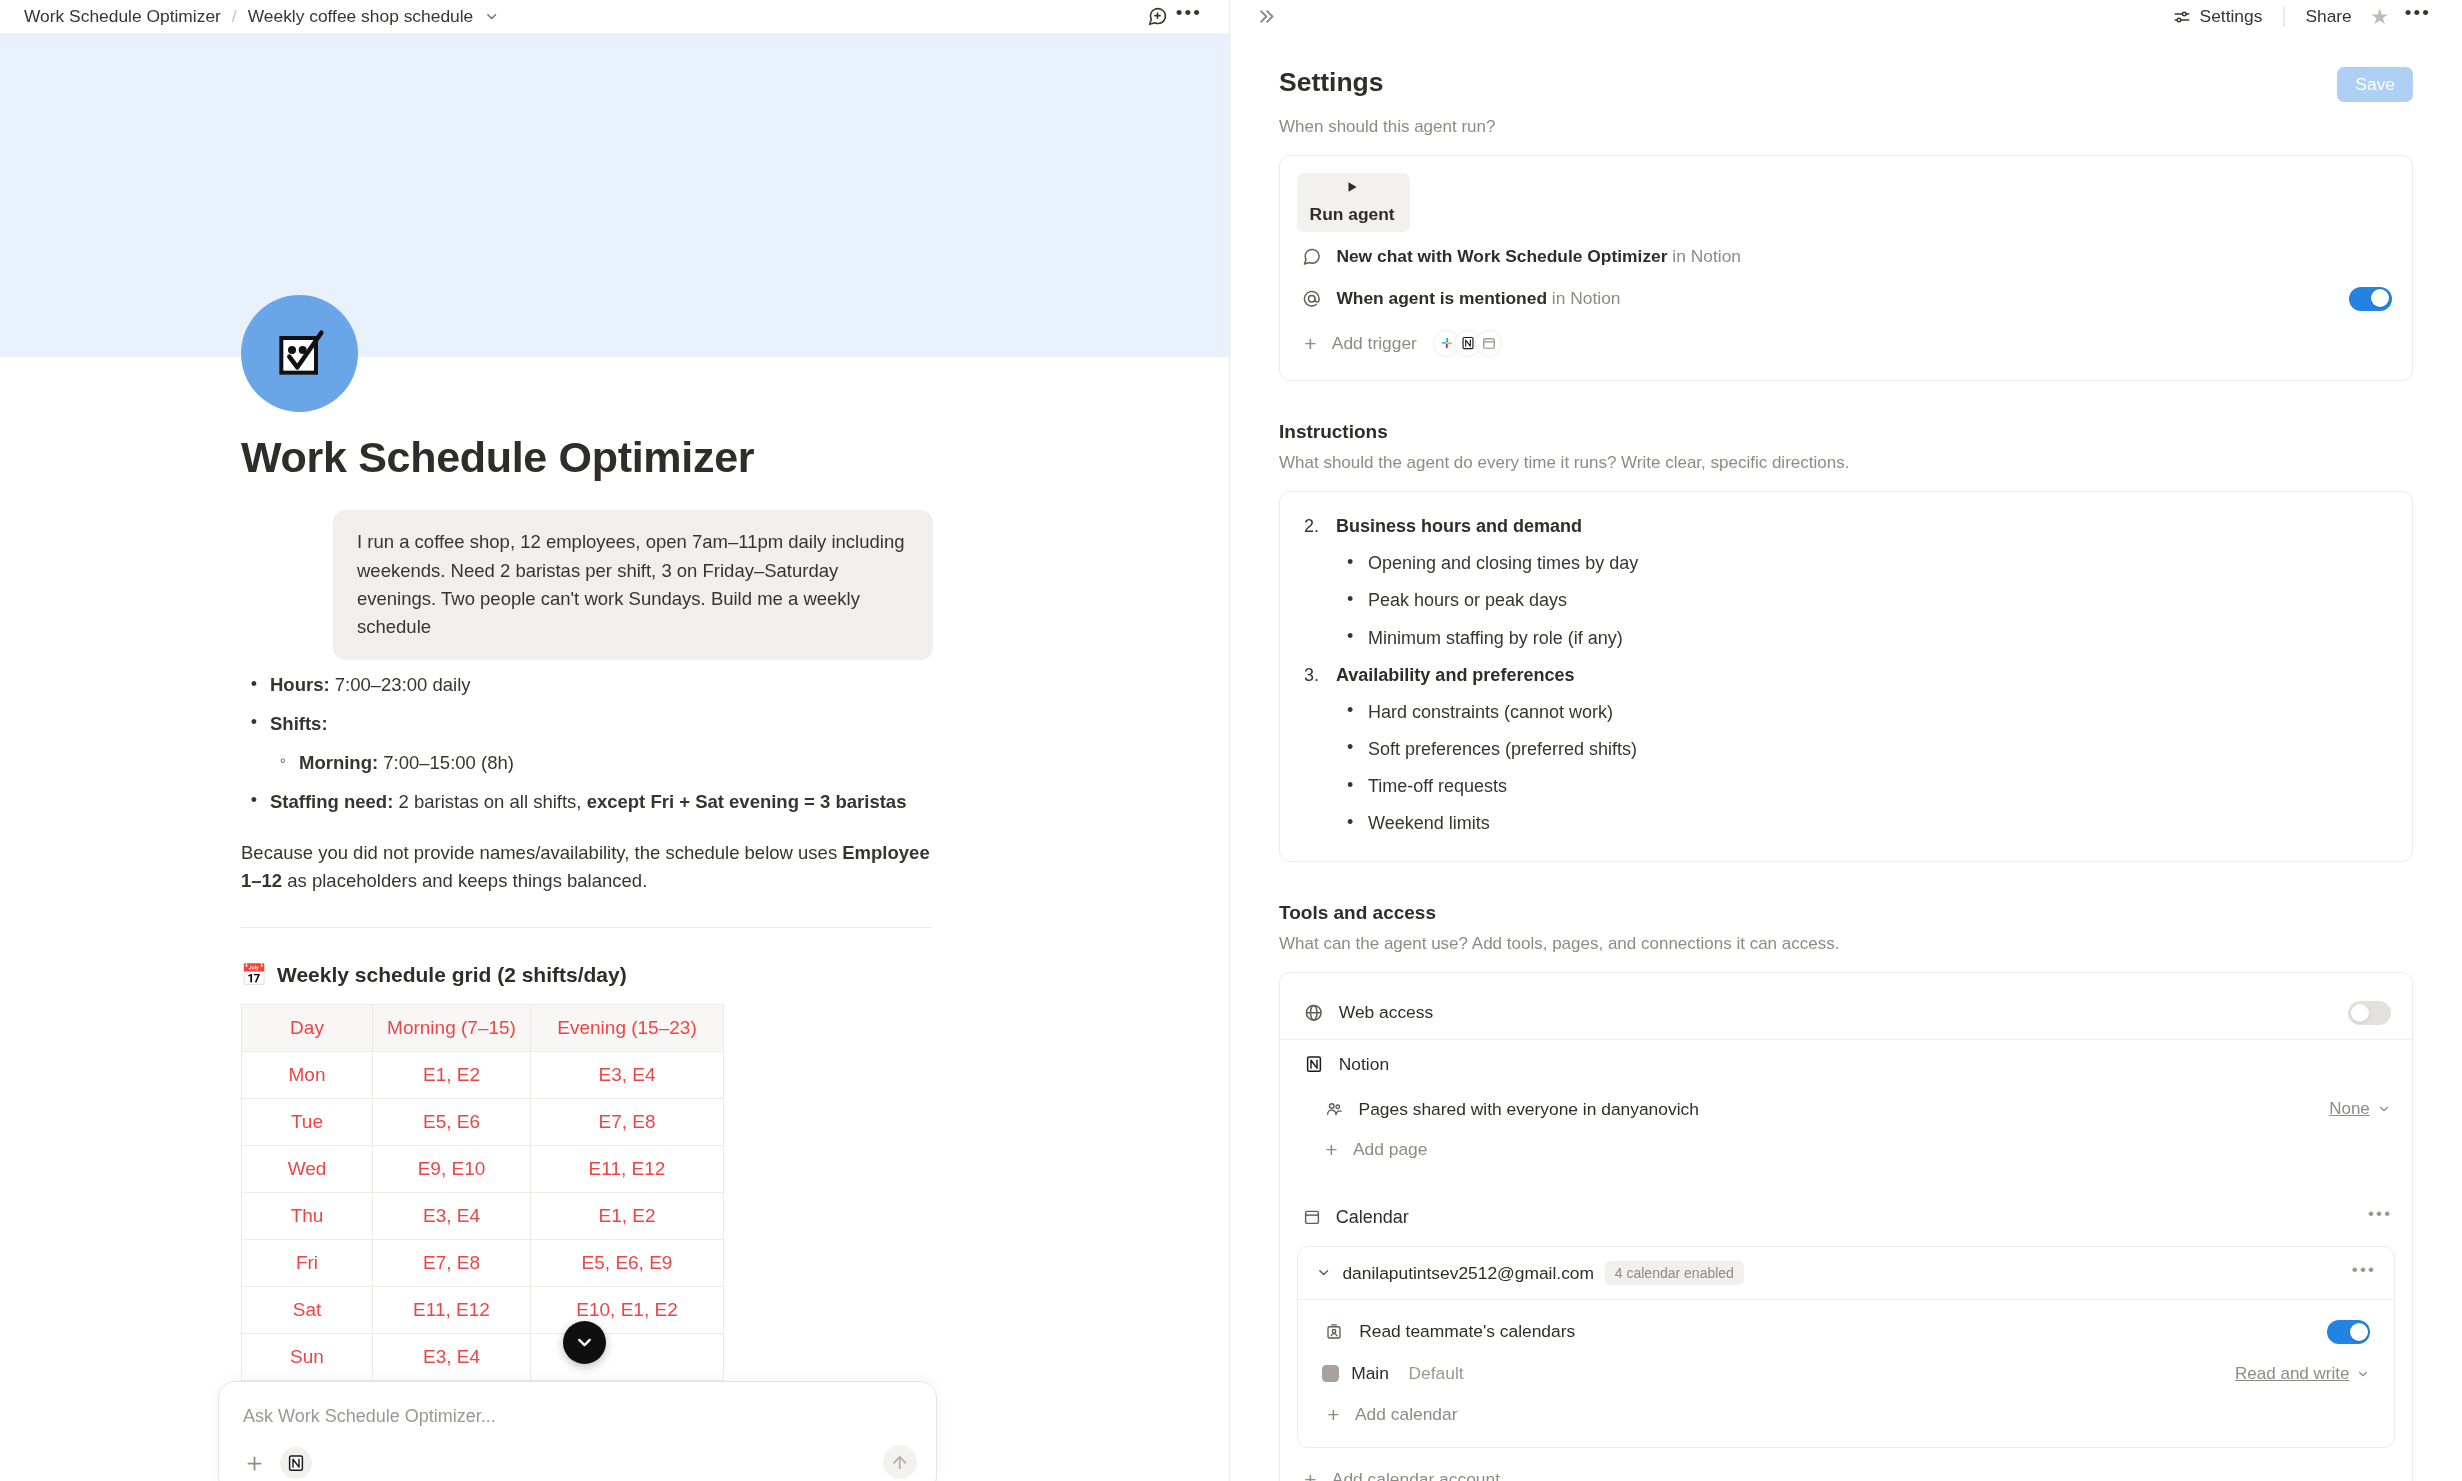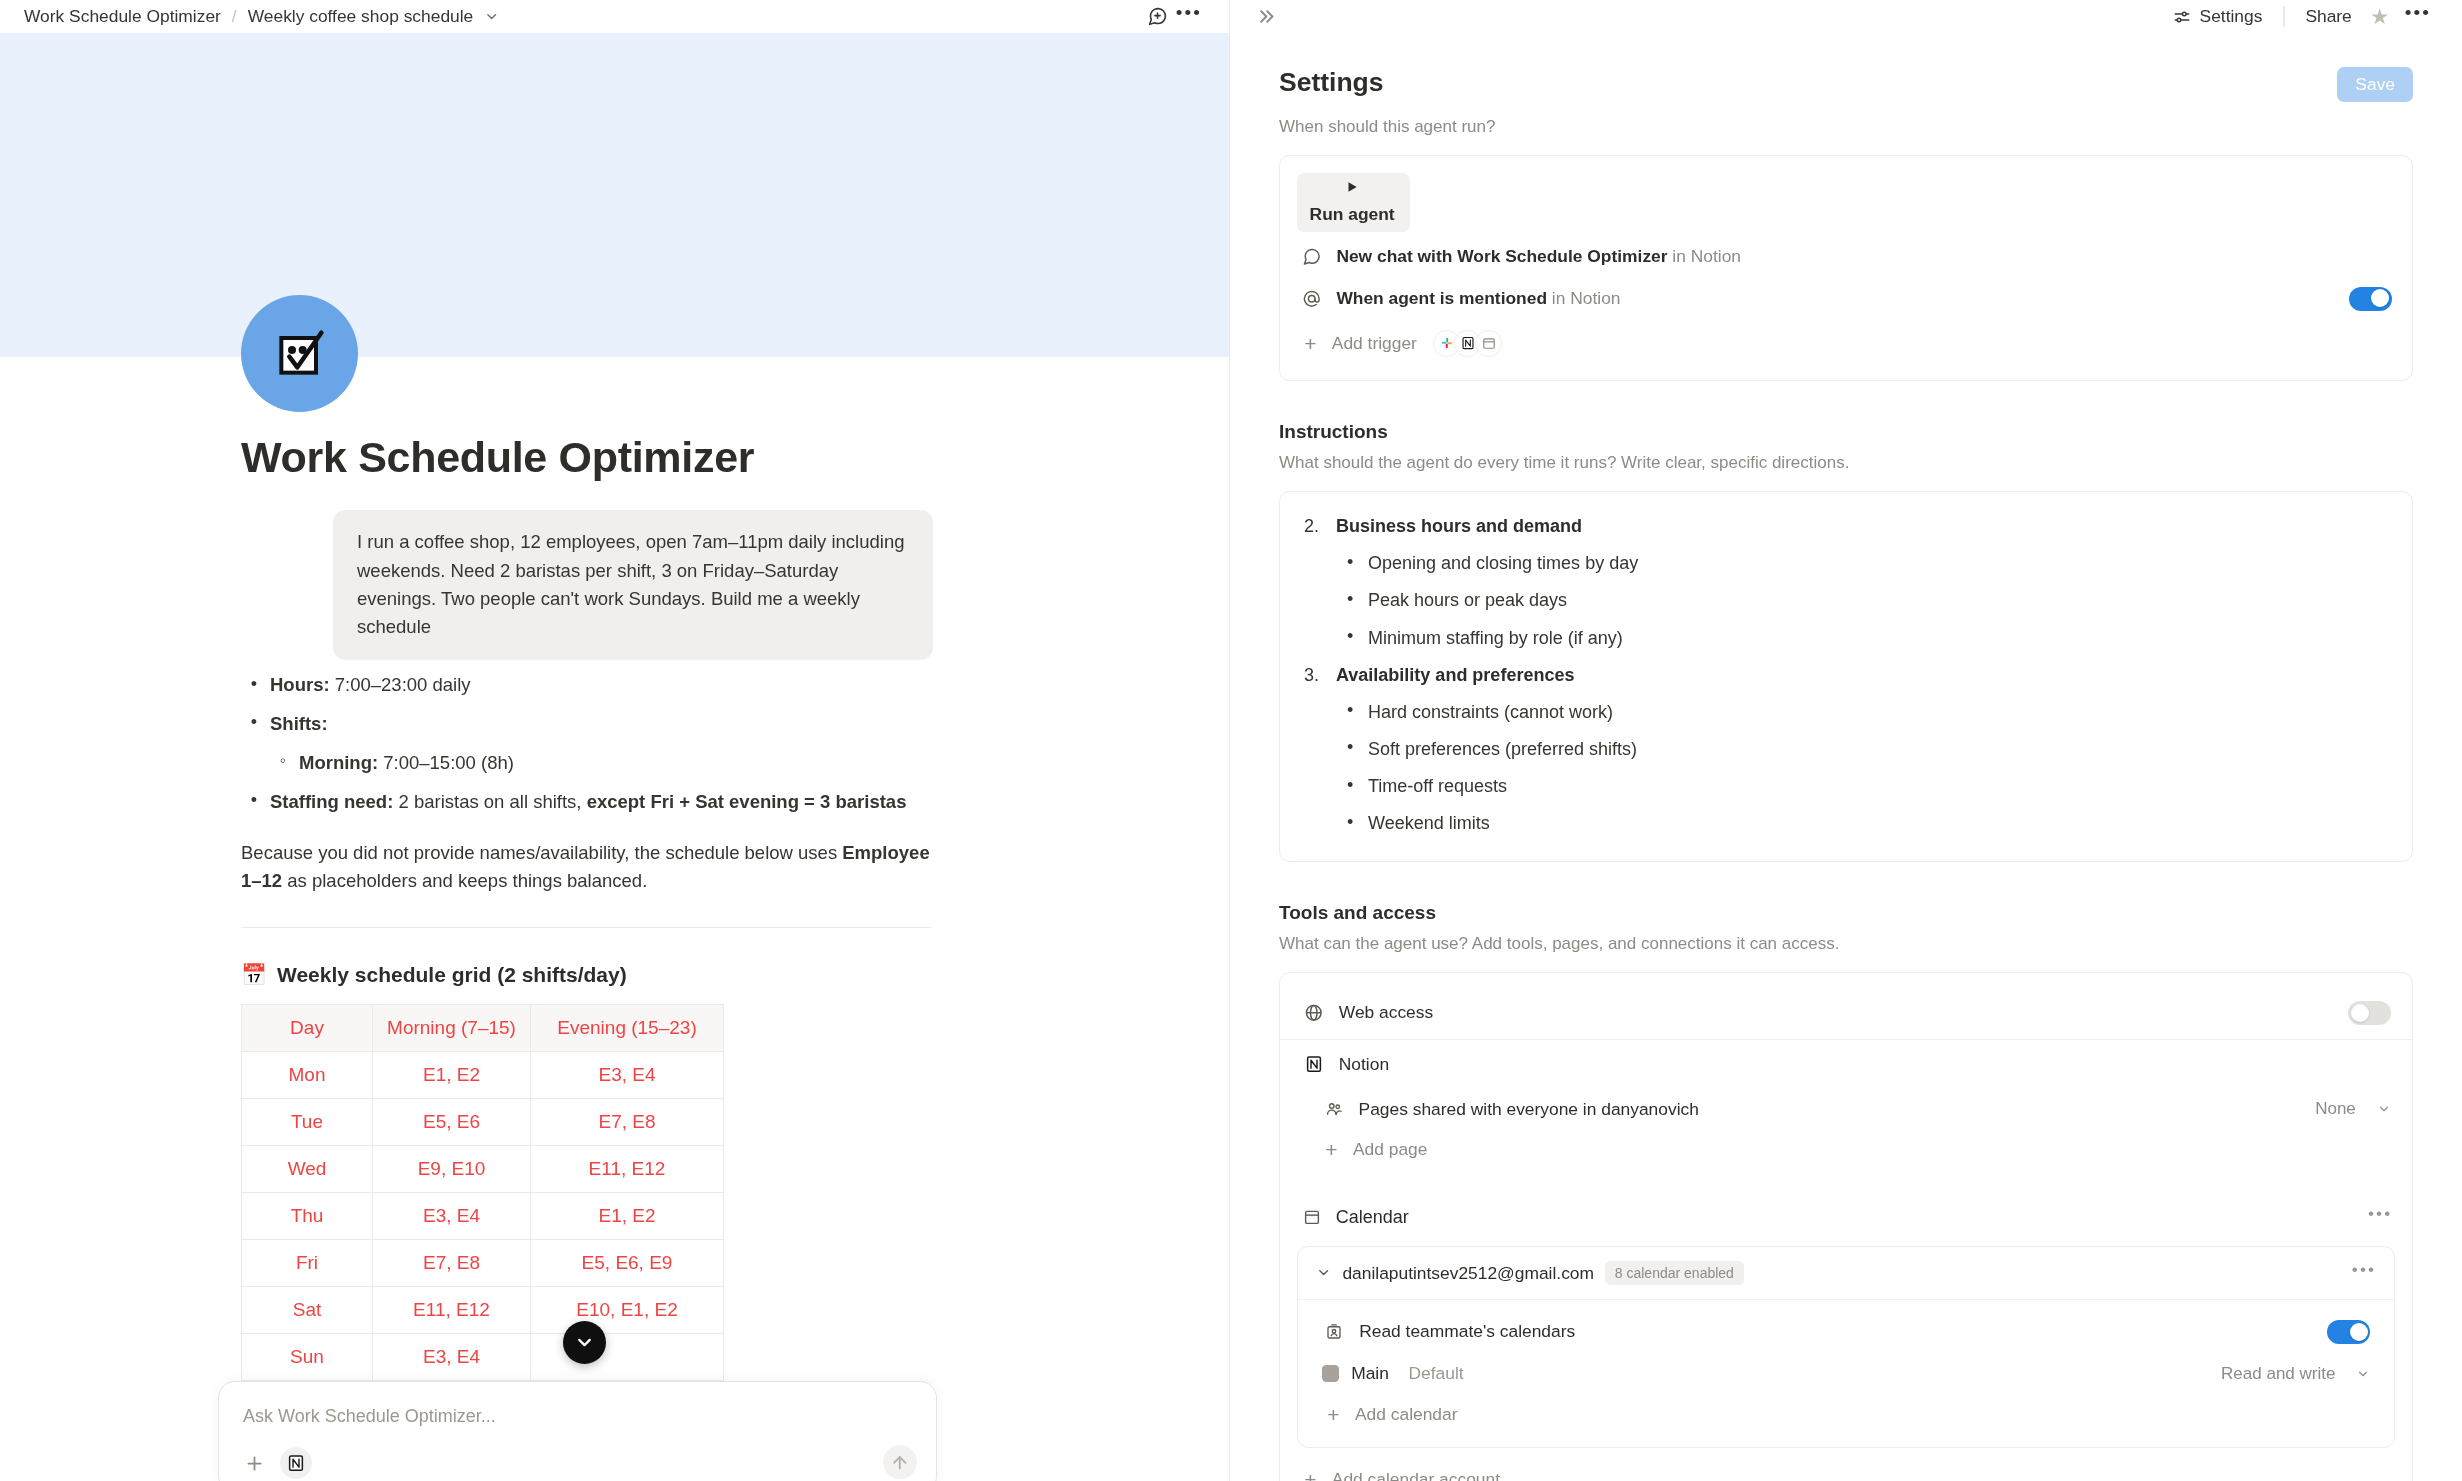--- a/index.html
+++ b/index.html
@@ -210,22 +210,22 @@
   .tool-row {
     display: flex; align-items: center; gap: 12.6px; padding: 14px 4.2px; min-height: 45px;
   }
   .tool-ico { width: 25px; display: flex; align-items: center; justify-content: center; color: #5f5a52; }
   .tool-label { font-size: 17.4px; color: #2f2d29; }
   .tool-divider { border-top: 1.4px solid #f0eeea; margin: 0 -17px; }
   .sub-row {
     display: flex; align-items: center; gap: 12.6px; padding: 9.8px 4.2px 9.8px 24px; min-height: 39px;
   }
   .sub-label { font-size: 17.4px; color: #2f2d29; }
-  .dropdown { margin-left: auto; display: flex; align-items: center; gap: 21px;
-     font-size: 17px; color: #8e8b84; }
+  .dropdown { margin-left: auto; display: flex; align-items: center; gap: 7px;
+     font-size: 17px; color: #8e8b84; text-decoration: underline; }
 
   .group-head {
     display: flex; align-items: center; gap: 11px; padding: 5.6px 2.8px; margin-top: 31px;
   }
   .group-title { font-size: 18px; color: #2f2d29; }
   .group-dots { margin-left: auto; letter-spacing: 2.1px; font-size: 17px; color: #9b9890; line-height: 7px; padding-bottom: 7px; }
 
   .acct-card { margin-top: 12.6px; border: 1.4px solid #eeece8; border-radius: 11px; }
   .acct-head {
     display: flex; align-items: center; gap: 11px; padding: 14px 18px;
@@ -588,21 +588,21 @@
           <span class="group-title">Calendar</span>
           <span class="group-dots">•••</span>
         </div>
 
         <div class="acct-card">
           <div class="acct-head">
             <svg width="15.4" height="15.4" viewBox="0 0 24 24" fill="none" stroke="#5f5a52" stroke-width="2.2" stroke-linecap="round" stroke-linejoin="round">
                 <polyline points="6 9 12 15 18 9"></polyline>
               </svg>
             <span class="acct-email">danilaputintsev2512@gmail.com</span>
-            <span class="badge">8 calendar enabled</span>
+            <span class="badge">4 calendar enabled</span>
             <span class="group-dots">•••</span>
           </div>
           <div class="acct-body">
             <div class="acct-row">
               <span class="tool-ico">
                 <svg width="18" height="18" viewBox="0 0 24 24" fill="none" stroke="#5f5a52" stroke-width="1.8" stroke-linecap="round">
                     <rect x="4" y="5" width="16" height="15" rx="2"></rect>
                     <circle cx="12" cy="11" r="2.3"></circle>
                     <path d="M8.2 17a4 4 0 0 1 7.6 0"></path>
                     <line x1="9" y1="2.5" x2="15" y2="2.5"></line>

